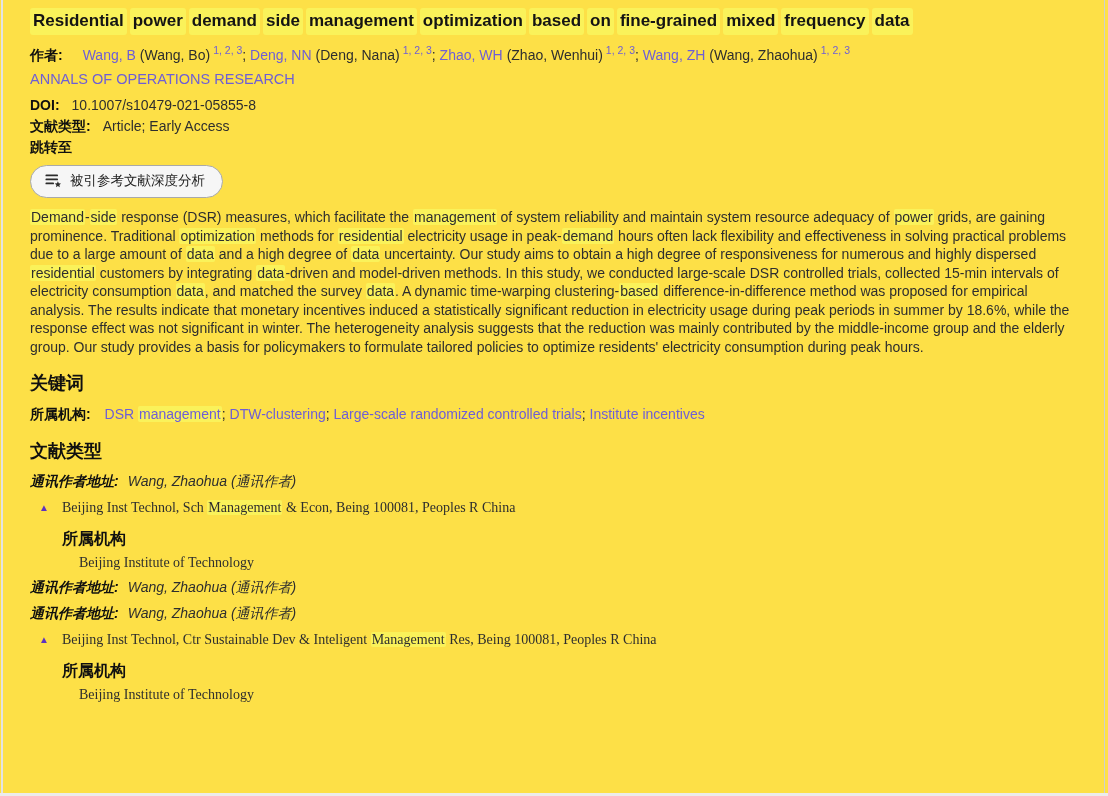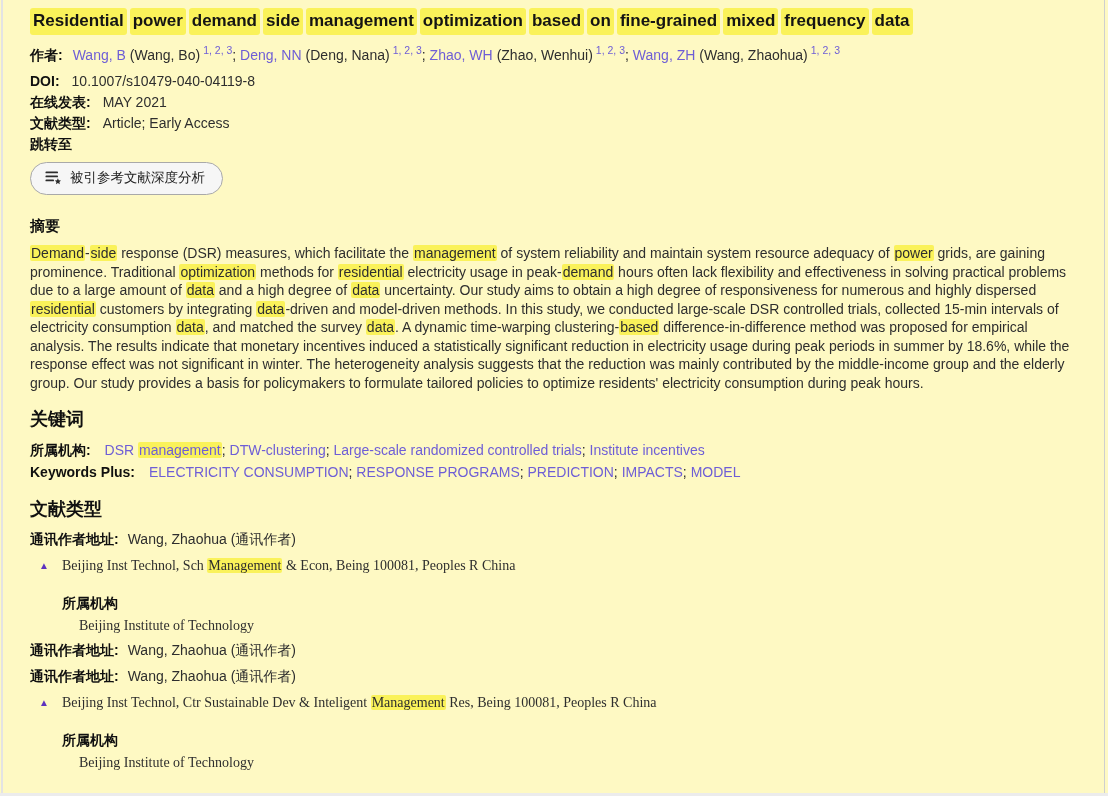--- a/index.html
+++ b/index.html
@@ -3,34 +3,34 @@
 <meta charset="utf-8">
 <style>
   :root{
     --hl:#faf25a;
     --link:#6e5ed6;
     --tri:#5e33bf;
     --text:#2e2e2e;
   }
   *{box-sizing:border-box;}
   body{margin:0;background:#ffffff;font-family:"Liberation Sans","DejaVu Sans",sans-serif;color:var(--text);}
-  .viewport{position:relative;width:1108px;height:796px;background:#fef9c3;overflow:hidden;}
+  .viewport{position:relative;width:1108px;height:796px;background:#fde047;overflow:hidden;}
   .edge-left{position:absolute;left:1px;top:0;bottom:0;width:2px;background:#e3e3e3;}
   .edge-right{position:absolute;right:3px;top:0;bottom:0;width:1px;background:#cfcfcf;}
   .edge-bottom{position:absolute;left:0;right:0;bottom:0;height:3px;background:#ececec;}
   .card{position:absolute;inset:0;padding:8px 32px 6px 30px;overflow:hidden;}
 
   .title{font-size:17px;line-height:24px;font-weight:bold;color:#141414;margin:0 0 11px 0;}
   .title .word{background:var(--hl);border-radius:3px;padding:1px 3px 2px 3px;margin-right:3px;display:inline-block;}
 
   .hl{background:var(--hl);border-radius:2px;padding:0 1px;}
 
   .row{font-size:14px;line-height:19px;margin:0 0 6px 0;}
   .label{font-weight:bold;color:#101010;}
-  .label.mr{margin-right:10px;}
+  .label.mr{margin-right:20px;}
   a.link{color:var(--link);text-decoration:none;cursor:pointer;}
   .plain{color:var(--text);}
   .author-full{margin-left:4px;margin-right:3px;}
   sup.aff{color:var(--link);font-size:10.5px;vertical-align:super;line-height:0;cursor:pointer;text-align:center;}
   .sep{color:var(--text);}
 
   .journal{font-size:14.5px;margin:0 0 8px 0;}
   .meta-row{font-size:14px;line-height:20px;margin:0 0 1px 0;}
   .meta-row .label{margin-right:12px;}
   .jump{font-size:14px;line-height:20px;margin:1px 0 6px 0;}
@@ -41,43 +41,43 @@
   .btn-icon{display:inline-flex;align-items:center;}
 
   .h-abstract{font-size:15px;font-weight:bold;color:#101010;margin:12px 0 8px 0;}
   .abstract{font-size:14px;line-height:18.5px;margin:0;max-width:1046px;color:var(--text);}
 
   .h-section{font-size:18px;font-weight:bold;color:#101010;margin:15px 0 9px 0;}
 
   .kw-row{font-size:14px;line-height:20px;margin:0 0 2px 0;}
   .kw-row .label{margin-right:10px;}
 
-  .corr-row{font-size:14px;line-height:19px;margin:7px 0 7px 0;}
+  .corr-row{font-size:14px;line-height:19px;margin:7px 0 7px 0;font-style:italic;}
   .corr-row .label{margin-right:9px;}
   .addr-row{font-size:14px;line-height:19px;margin:6px 0 6px 0;padding-left:9px;font-family:Liberation Serif, serif;}
   .tri{display:inline-block;width:13px;color:var(--tri);font-size:10px;margin-right:10px;cursor:pointer;vertical-align:1px;}
-  .org-label{font-size:14px;font-weight:bold;color:#101010;margin:20px 0 5px 0;padding-left:32px;}
+  .org-label{font-size:16px;font-weight:bold;color:#101010;margin:12px 0 5px 0;padding-left:32px;}
   .org-name{font-size:14px;margin:2px 0 6px 0;padding-left:49px;font-family:Liberation Serif, serif;}
 </style>
 </head>
 <body>
 
 <div class="viewport">
   <div class="card">
 
     <h1 class="title" id="title"><span class="word">Residential</span><span class="word">power</span><span class="word">demand</span><span class="word">side</span><span class="word">management</span><span class="word">optimization</span><span class="word">based</span><span class="word">on</span><span class="word">fine-grained</span><span class="word">mixed</span><span class="word">frequency</span><span class="word">data</span></h1>
 
     <div class="row">
       <span class="label mr">作者:</span><span id="authors-list"><a class="link">Wang, B</a><span class="plain author-full">(Wang, Bo)</span><sup class="aff">1, 2, 3</sup><span class="sep">; </span><a class="link">Deng, NN</a><span class="plain author-full">(Deng, Nana)</span><sup class="aff">1, 2, 3</sup><span class="sep">; </span><a class="link">Zhao, WH</a><span class="plain author-full">(Zhao, Wenhui)</span><sup class="aff">1, 2, 3</sup><span class="sep">; </span><a class="link">Wang, ZH</a><span class="plain author-full">(Wang, Zhaohua)</span><sup class="aff">1, 2, 3</sup></span>
     </div>
 
+    <div class="journal"><a class="link">ANNALS OF OPERATIONS RESEARCH</a></div>
 
     <div id="meta-fields">
-        <div class="meta-row"><span class="label">DOI:</span><span class="plain">10.1007/s10479-040-04119-8</span></div>
-        <div class="meta-row"><span class="label">在线发表:</span><span class="plain">MAY 2021</span></div>
+        <div class="meta-row"><span class="label">DOI:</span><span class="plain">10.1007/s10479-021-05855-8</span></div>
         <div class="meta-row"><span class="label">文献类型:</span><span class="plain">Article; Early Access</span></div>
       </div>
 
     <div class="jump label">跳转至</div>
 
     <div>
       <button class="analysis-btn">
         <span class="btn-icon">
           <svg width="17" height="16" viewBox="0 0 17 16">
             <g stroke="#2c2c2c" stroke-width="1.7" stroke-linecap="round">
@@ -85,31 +85,26 @@
               <line x1="1.3" y1="6.4" x2="12.2" y2="6.4"></line>
               <line x1="1.3" y1="10.4" x2="8.2" y2="10.4"></line>
             </g>
             <path d="M12.9 8.3 L13.8 10.3 L16 10.55 L14.4 12.05 L14.8 14.2 L12.9 13.1 L11 14.2 L11.4 12.05 L9.8 10.55 L12 10.3 Z" fill="#2c2c2c"></path>
           </svg>
         </span>
         <span>被引参考文献深度分析</span>
       </button>
     </div>
 
-    <h2 class="h-abstract">摘要</h2>
     <p class="abstract" id="abstract-text"><span class="hl">Demand</span><span>-</span><span class="hl">side</span><span> response (DSR) measures, which facilitate the </span><span class="hl">management</span><span> of system reliability and maintain system resource adequacy of </span><span class="hl">power</span><span> grids, are gaining prominence. Traditional </span><span class="hl">optimization</span><span> methods for </span><span class="hl">residential</span><span> electricity usage in peak-</span><span class="hl">demand</span><span> hours often lack flexibility and effectiveness in solving practical problems due to a large amount of </span><span class="hl">data</span><span> and a high degree of </span><span class="hl">data</span><span> uncertainty. Our study aims to obtain a high degree of responsiveness for numerous and highly dispersed </span><span class="hl">residential</span><span> customers by integrating </span><span class="hl">data</span><span>-driven and model-driven methods. In this study, we conducted large-scale DSR controlled trials, collected 15-min intervals of electricity consumption </span><span class="hl">data</span><span>, and matched the survey </span><span class="hl">data</span><span>. A dynamic time-warping clustering-</span><span class="hl">based</span><span> difference-in-difference method was proposed for empirical analysis. The results indicate that monetary incentives induced a statistically significant reduction in electricity usage during peak periods in summer by 18.6%, while the response effect was not significant in winter. The heterogeneity analysis suggests that the reduction was mainly contributed by the middle-income group and the elderly group. Our study provides a basis for policymakers to formulate tailored policies to optimize residents' electricity consumption during peak hours.</span></p>
 
     <h2 class="h-section">关键词</h2>
     <div class="kw-row">
       <span class="label">所属机构:</span>
       <span id="author-keywords"><a class="link"><span>DSR </span><span class="hl">management</span></a><span class="sep">; </span><a class="link"><span>DTW-clustering</span></a><span class="sep">; </span><a class="link"><span>Large-scale randomized controlled trials</span></a><span class="sep">; </span><a class="link"><span>Institute incentives</span></a></span>
-    </div>
-    <div class="kw-row">
-      <span class="label">Keywords Plus:</span>
-      <span id="keywords-plus"><a class="link">ELECTRICITY CONSUMPTION</a><span class="sep">; </span><a class="link">RESPONSE PROGRAMS</a><span class="sep">; </span><a class="link">PREDICTION</a><span class="sep">; </span><a class="link">IMPACTS</a><span class="sep">; </span><a class="link">MODEL</a></span>
     </div>
 
     <h2 class="h-section">文献类型</h2>
 
     <div id="corr-blocks">
         <div class="corr-row"><span class="label">通讯作者地址:</span><span class="plain">Wang, Zhaohua (通讯作者)</span></div>
         <div class="addr-row"><span class="tri">▲</span><span class="plain"><span>Beijing Inst Technol, Sch </span><span class="hl">Management</span><span> &amp; Econ, Being 100081, Peoples R China</span></span></div>
         <div class="org-label">所属机构</div>
         <div class="org-name">Beijing Institute of Technology</div>
         <div class="corr-row"><span class="label">通讯作者地址:</span><span class="plain">Wang, Zhaohua (通讯作者)</span></div>

